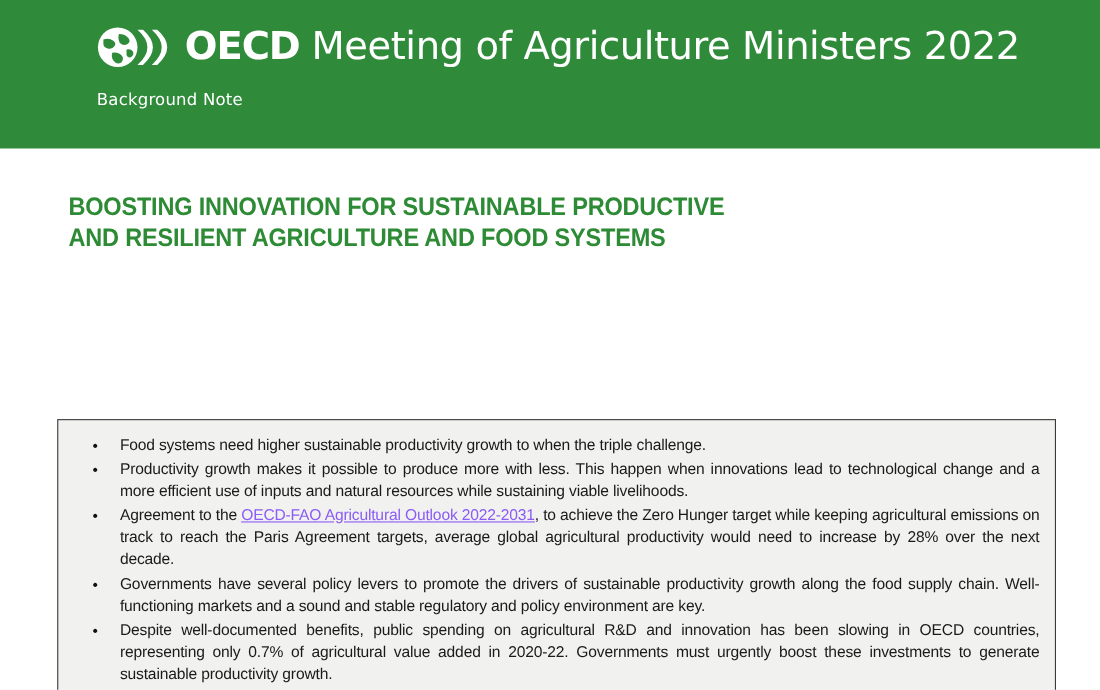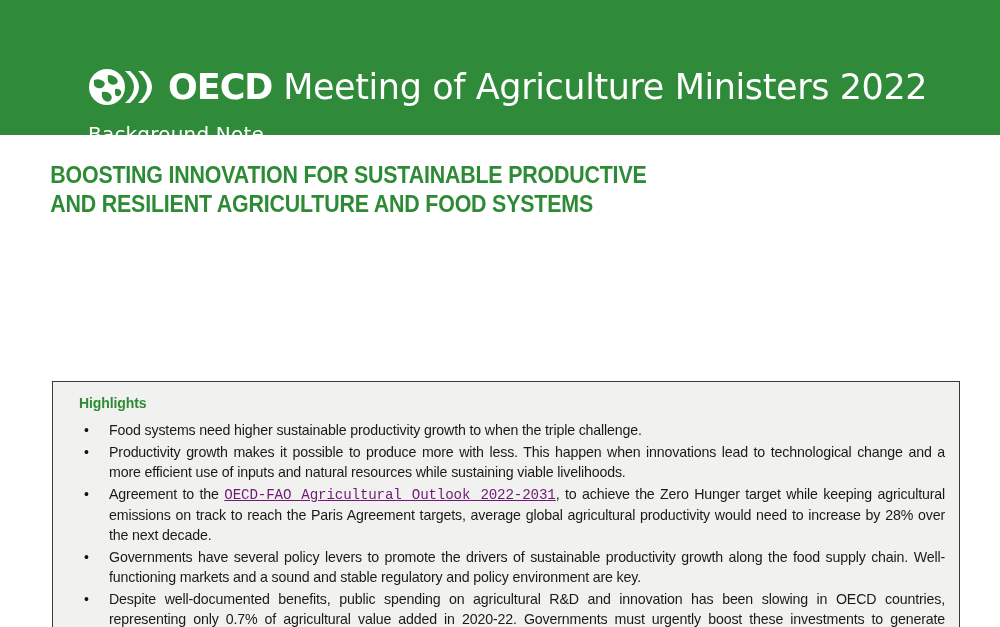--- a/index.html
+++ b/index.html
@@ -25,21 +25,20 @@
   .header-inner {
     position: absolute;
     left: 88px;
     top: 20px;
     right: 30px;
   }
   .header-title-row {
     display: flex;
     align-items: center;
     height: 46px;
-    margin-top: 44px;
   }
   .oecd-logo {
     display: flex;
     align-items: center;
     flex: 0 0 auto;
     margin-right: 2px;
   }
   .oecd-logo svg {
     display: block;
   }
@@ -52,31 +51,31 @@
     white-space: nowrap;
     line-height: 40px;
   }
   .header-title .brand {
     font-weight: 700;
     letter-spacing: -1px;
   }
   .header-subtitle {
     color: #ffffff;
     font-family: "DejaVu Sans", sans-serif;
-    font-size: 20px;
+    font-size: 15px;
     font-weight: 400;
     letter-spacing: 0.2px;
     margin-top: 12px;
     line-height: 24px;
   }
 
   
   .doc-body {
     position: relative;
-    padding: 0;
+    padding: 12px;
   }
   .doc-heading {
     color: #2E8B35;
     font-family: "Liberation Sans", sans-serif;
     font-weight: bold;
     font-size: 23px;
     line-height: 28.5px;
     letter-spacing: -0.2px;
     margin: 0;
     padding: 26px 0 0 54px;
@@ -127,23 +126,22 @@
     left: 17px;
     top: 0;
     font-size: 14px;
     line-height: 20px;
     color: #111111;
   }
   ul.highlights-list li .li-text {
     display: block;
   }
   a.doc-link {
-    color: #701a75;
+    color: #8b5cf6;
     text-decoration: underline;
-    font-family: Liberation Mono, monospace;
   }
 </style>
 </head>
 <body>
 
 <div class="header-band">
   <div class="header-inner">
 
     <div class="header-title-row">
       <span class="oecd-logo">
@@ -165,21 +163,20 @@
     <div class="header-subtitle">Background Note</div>
   </div>
 </div>
 
 <div class="doc-body">
 
   <h1 class="doc-heading">BOOSTING INNOVATION FOR SUSTAINABLE PRODUCTIVE
 AND RESILIENT AGRICULTURE AND FOOD SYSTEMS</h1>
 
   <div class="highlights-box">
-    <div class="highlights-title">Highlights</div>
 
     <ul class="highlights-list">
 
       <li>
         <span class="bullet-dot">•</span>
         <span class="li-text">Food systems need higher sustainable productivity growth to when the triple challenge.</span>
       </li>
 
       <li>
         <span class="bullet-dot">•</span>

